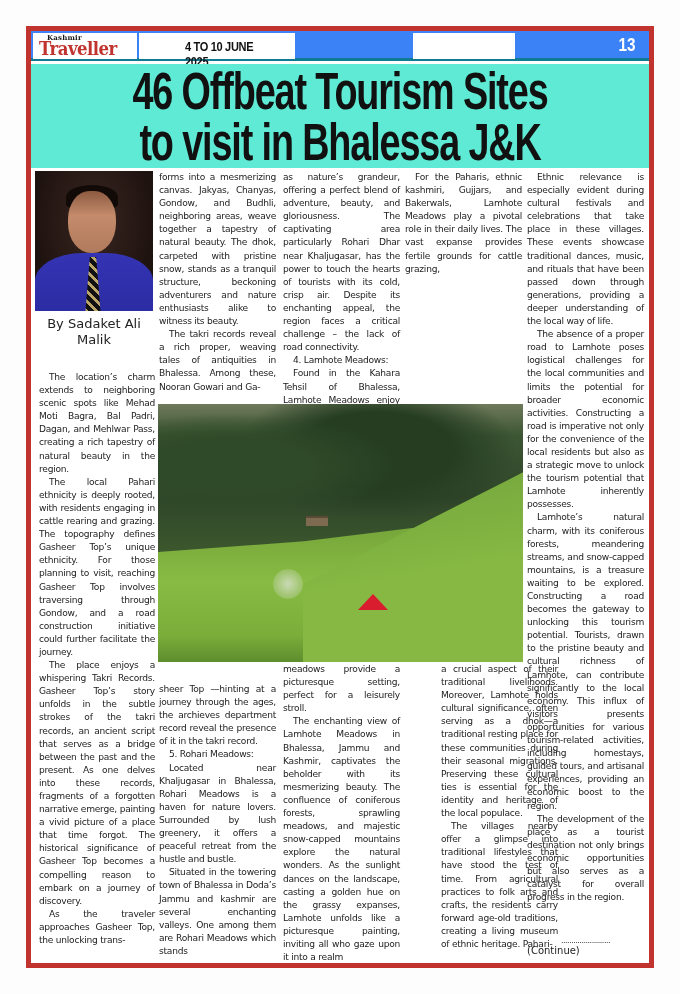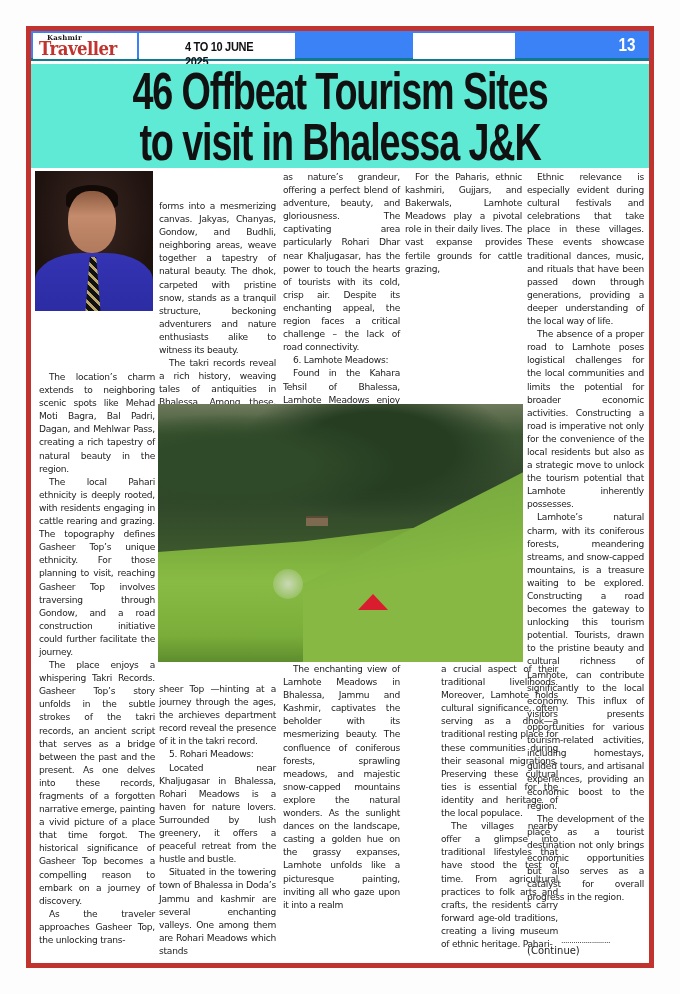--- a/index.html
+++ b/index.html
@@ -79,21 +79,21 @@
     font-family: "DejaVu Sans", sans-serif; font-size: 13px; line-height: 16px; color: #222;
   }
 
   .col {
     position: absolute; font-family: "DejaVu Sans", sans-serif; font-size: 9.1px;
     line-height: 13.1px; text-align: justify; color: #1c1c1c; letter-spacing: -0.25px;
   }
   .col p { text-indent: 10px; }
   .col p.noindent { text-indent: 0; }
   .c1 { left: 8px; top: 340px; width: 116px; }
-  .c2a { left: 128px; top: 140px; width: 117px; margin-top: 29px; }
+  .c2a { left: 128px; top: 140px; width: 117px; }
   .c3a { left: 252px; top: 140px; width: 117px; }
   .c4a { left: 374px; top: 140px; width: 117px; }
   .c2b { left: 128px; top: 652px; width: 117px; }
   .c3b { left: 252px; top: 632px; width: 117px; }
   .c4b { left: 374px; top: 632px; width: 117px; margin-left: 36px; }
   .c5 { left: 496px; top: 140px; width: 117px; }
 
   .meadow-photo {
     position: absolute; left: 127px; top: 373px; width: 365px; height: 258px; overflow: hidden;
     background: #7fae3c;
@@ -158,36 +158,40 @@
     <div class="headline">46 Offbeat Tourism Sites</div>
     <div class="headline">to visit in Bhalessa J&amp;K</div>
   </div>
 
   <div class="author-photo">
     <div class="hair"></div>
     <div class="head"></div>
     <div class="shirt"></div>
     <div class="tie"></div>
   </div>
+  <div class="byline">
+    <div>By Sadaket Ali</div>
+    <div>Malik</div>
+  </div>
 
   <div class="col c1">
     <p>The location’s charm extends to neighboring scenic spots like Mehad Moti Bagra, Bal Padri, Dagan, and Mehlwar Pass, creating a rich tapestry of natural beauty in the region.</p>
     <p>The local Pahari ethnicity is deeply rooted, with residents engaging in cattle rearing and grazing. The topography defines Gasheer Top’s unique ethnicity. For those planning to visit, reaching Gasheer Top involves traversing through Gondow, and a road construction initiative could further facilitate the journey.</p>
     <p>The place enjoys a whispering Takri Records. Gasheer Top’s story unfolds in the subtle strokes of the takri records, an ancient script that serves as a bridge between the past and the present. As one delves into these records, fragments of a forgotten narrative emerge, painting a vivid picture of a place that time forgot. The historical significance of Gasheer Top becomes a compelling reason to embark on a journey of discovery.</p>
     <p>As the traveler approaches Gasheer Top, the unlocking trans-</p>
   </div>
 
   <div class="col c2a">
     <p class="noindent">forms into a mesmerizing canvas. Jakyas, Chanyas, Gondow, and Budhli, neighboring areas, weave together a tapestry of natural beauty. The dhok, carpeted with pristine snow, stands as a tranquil structure, beckoning adventurers and nature enthusiasts alike to witness its beauty.</p>
-    <p>The takri records reveal a rich history, weaving tales of antiquities in Bhalessa. Among these, Nooran Gowari and Ga-</p>
+    <p>The takri records reveal a rich proper, weaving tales of antiquities in Bhalessa. Among these, Nooran Gowari and Ga-</p>
   </div>
 
   <div class="col c3a">
     <p class="noindent">as nature’s grandeur, offering a perfect blend of adventure, beauty, and gloriousness. The captivating area particularly Rohari Dhar near Khaljugasar, has the power to touch the hearts of tourists with its cold, crisp air. Despite its enchanting appeal, the region faces a critical challenge – the lack of road connectivity.</p>
-    <p>6. Lamhote Meadows:</p>
+    <p>4. Lamhote Meadows:</p>
     <p>Found in the Kahara Tehsil of Bhalessa, Lamhote Meadows enjoy natural charm. The</p>
   </div>
 
   <div class="col c4a">
     <p>For the Paharis, ethnic kashmiri, Gujjars, and Bakerwals, Lamhote Meadows play a pivotal role in their daily lives. The vast expanse provides fertile grounds for cattle grazing,</p>
   </div>
 
   <div class="meadow-photo">
     <div class="forest"></div>
     <div class="ground"></div>
@@ -198,20 +202,21 @@
   </div>
 
   <div class="col c2b">
     <p class="noindent">sheer Top —hinting at a journey through the ages, the archieves department record reveal the presence of it in the takri record.</p>
     <p>5. Rohari Meadows:</p>
     <p>Located near Khaljugasar in Bhalessa, Rohari Meadows is a haven for nature lovers. Surrounded by lush greenery, it offers a peaceful retreat from the hustle and bustle.</p>
     <p>Situated in the towering town of Bhalessa in Doda’s Jammu and kashmir are several enchanting valleys. One among them are Rohari Meadows which stands</p>
   </div>
 
   <div class="col c3b">
+    <p class="noindent">meadows provide a picturesque setting, perfect for a leisurely stroll.</p>
     <p>The enchanting view of Lamhote Meadows in Bhalessa, Jammu and Kashmir, captivates the beholder with its mesmerizing beauty. The confluence of coniferous forests, sprawling meadows, and majestic snow-capped mountains explore the natural wonders. As the sunlight dances on the landscape, casting a golden hue on the grassy expanses, Lamhote unfolds like a picturesque painting, inviting all who gaze upon it into a realm</p>
   </div>
 
   <div class="col c4b">
     <p class="noindent">a crucial aspect of their traditional livelihoods. Moreover, Lamhote holds cultural significance, often serving as a dhok—a traditional resting place for these communities during their seasonal migrations. Preserving these cultural ties is essential for the identity and heritage of the local populace.</p>
     <p>The villages nearby offer a glimpse into traditional lifestyles that have stood the test of time. From agricultural practices to folk arts and crafts, the residents carry forward age-old traditions, creating a living museum of ethnic heritage. Pahari-</p>
   </div>
 
   <div class="col c5">
     <p>Ethnic relevance is especially evident during cultural festivals and celebrations that take place in these villages. These events showcase traditional dances, music, and rituals that have been passed down through generations, providing a deeper understanding of the local way of life.</p>

